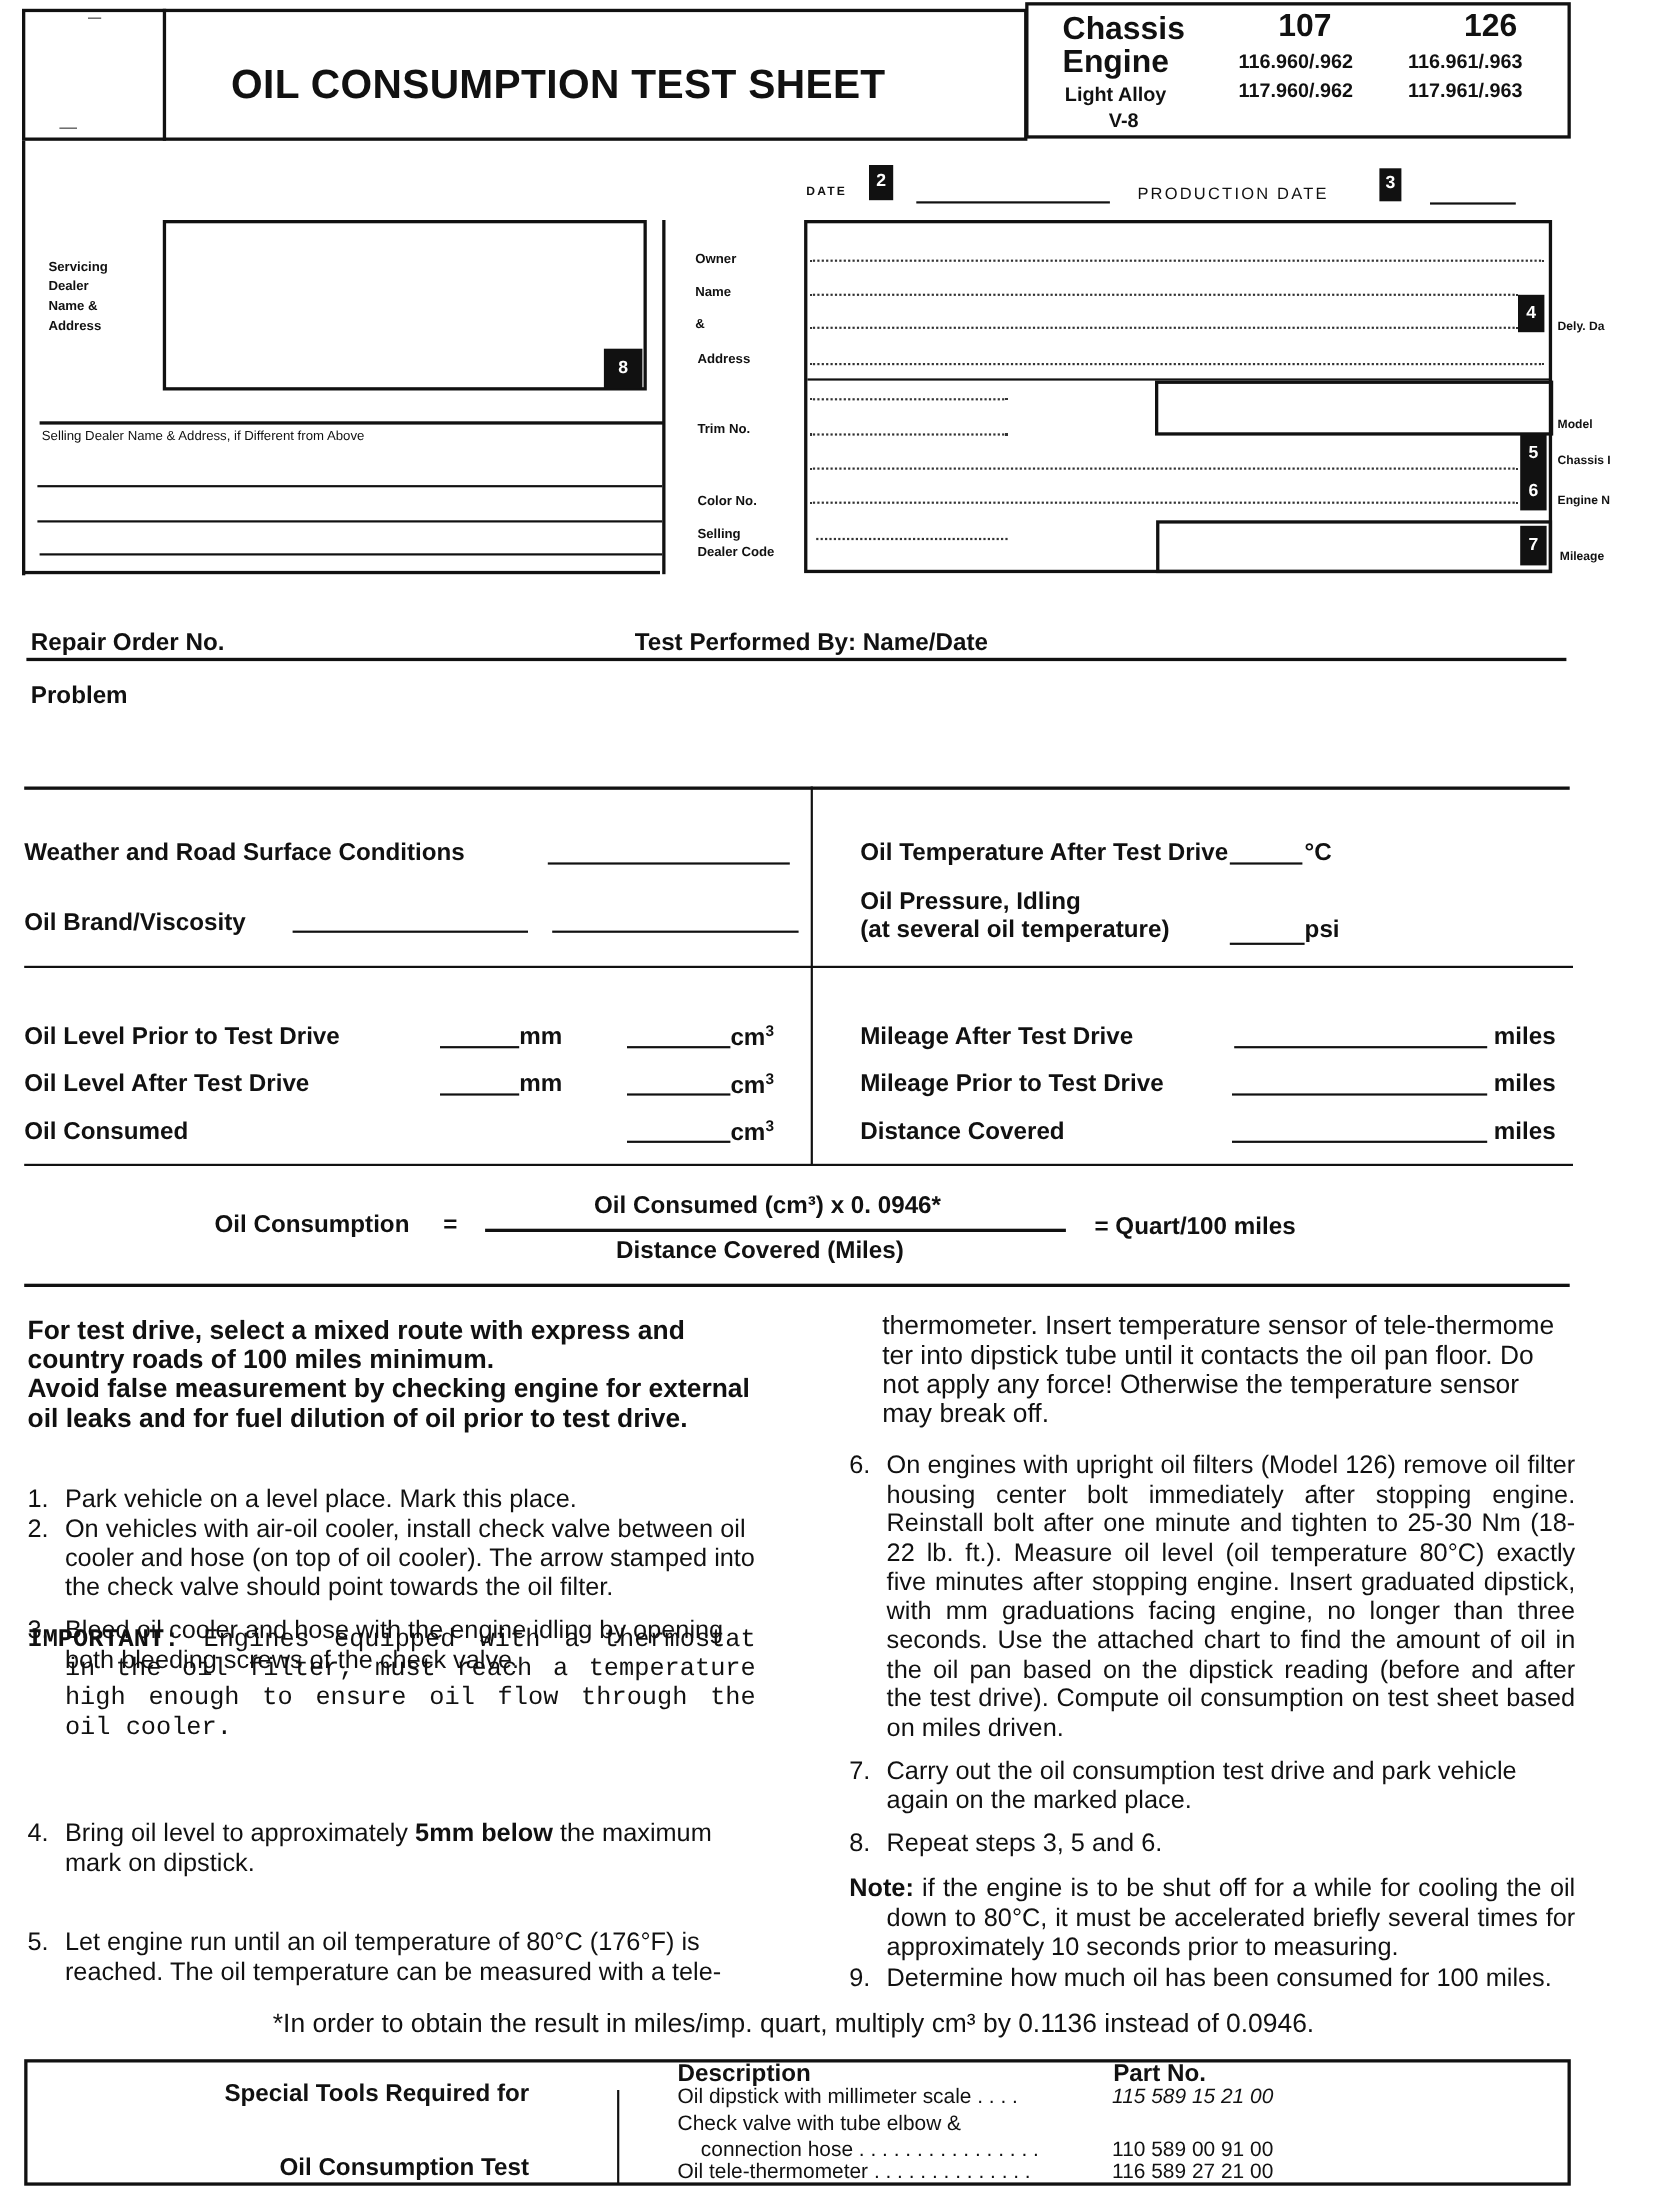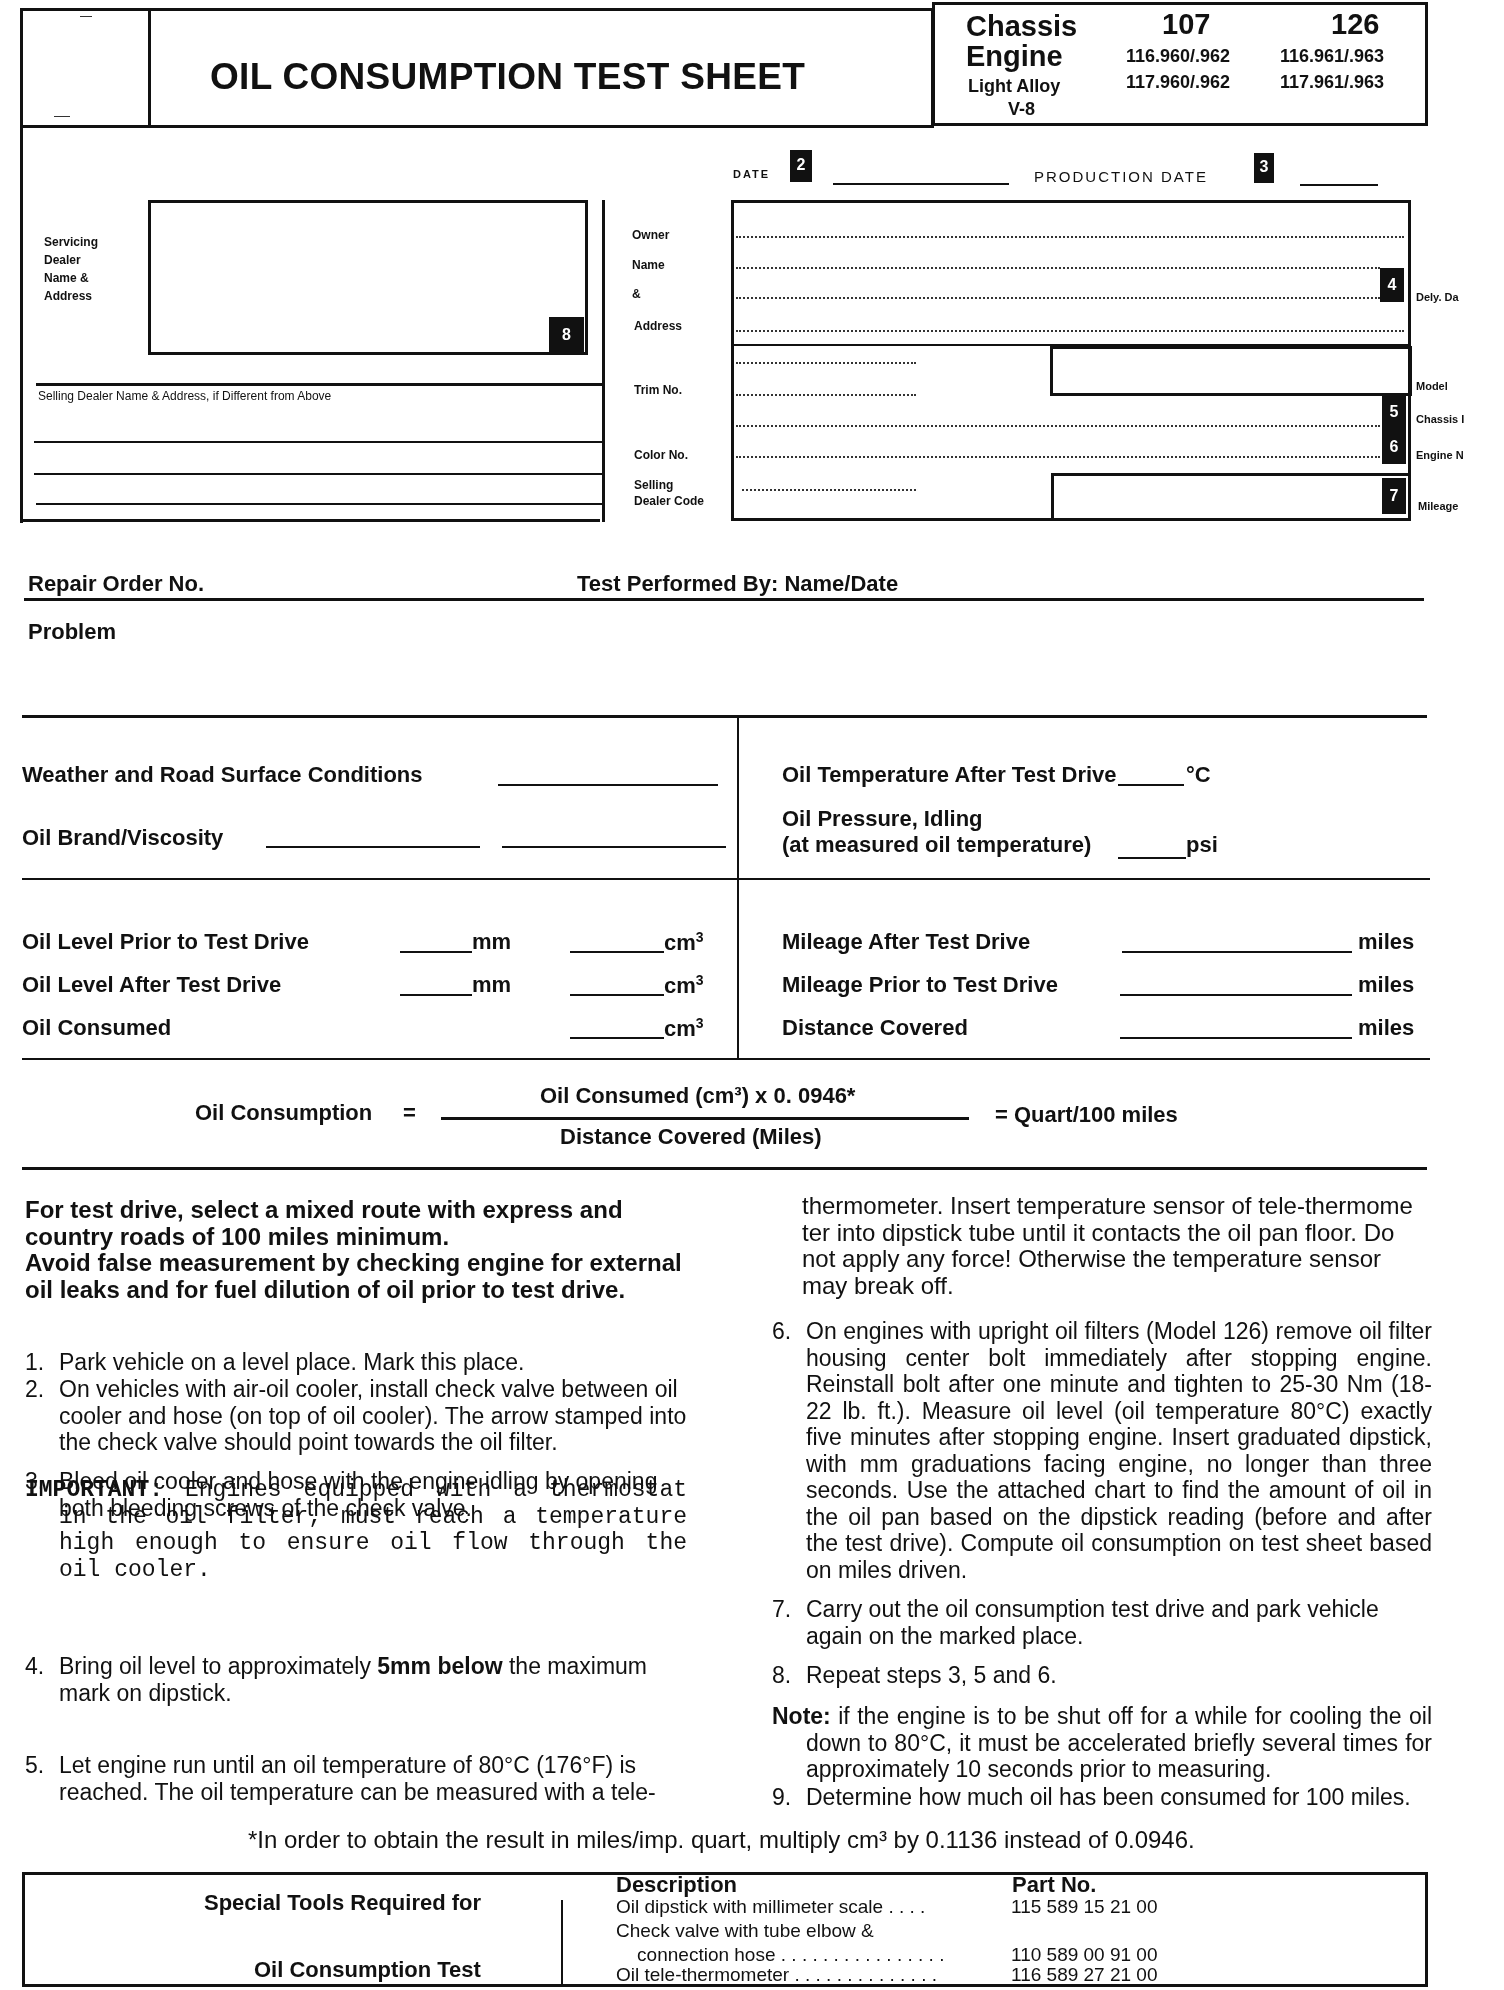--- a/index.html
+++ b/index.html
@@ -131,21 +131,21 @@
 <div class="blank" style="left:498px;top:784px;width:220px;"></div>
 <div class="abs row-lbl" style="left:22px;top:825px;">Oil Brand/Viscosity</div>
 <div class="blank" style="left:266px;top:846px;width:214px;"></div>
 <div class="blank" style="left:502px;top:846px;width:224px;"></div>
 <div class="hline" style="left:22px;top:878px;width:1408px;"></div>
 
 <div class="abs row-lbl" style="left:782px;top:762px;text-align:center;">Oil Temperature After Test Drive</div>
 <div class="blank" style="left:1118px;top:784px;width:66px;"></div>
 <div class="abs unit" style="left:1186px;top:762px;">°C</div>
 <div class="abs row-lbl" style="left:782px;top:806px;">Oil Pressure, Idling</div>
-<div class="abs row-lbl" style="left:782px;top:832px;">(at measured oil temperature)</div>
+<div class="abs row-lbl" style="left:782px;top:832px;">(at several oil temperature)</div>
 <div class="blank" style="left:1118px;top:857px;width:68px;"></div>
 <div class="abs unit" style="left:1186px;top:832px;">psi</div>
 
 <div class="abs row-lbl" style="left:22px;top:929px;">Oil Level Prior to Test Drive</div>
 <div class="blank" style="left:400px;top:951px;width:72px;"></div>
 <div class="abs unit" style="left:472px;top:929px;">mm</div>
 <div class="blank" style="left:570px;top:951px;width:94px;"></div>
 <div class="abs unit" style="left:664px;top:929px;"><span>cm</span><sup>3</sup></div>
 
 <div class="abs row-lbl" style="left:22px;top:972px;">Oil Level After Test Drive</div>
@@ -198,18 +198,18 @@
 <div class="abs instr" style="left:248px;top:1827px;">*In order to obtain the result in miles/imp. quart, multiply cm³ by 0.1136 instead of 0.0946.</div>
 
 <div class="box" style="left:22px;top:1872px;width:1406px;height:115px;"></div>
 <div class="vline" style="left:561px;top:1900px;height:85px;"></div>
 <div class="abs tools-lbl" style="left:204px;top:1890px;">Special Tools Required for</div>
 <div class="abs tools-lbl" style="left:254px;top:1957px;">Oil Consumption Test</div>
 <div class="abs tools-lbl" style="left:616px;top:1872px;">Description</div>
 <div class="abs tools-lbl" style="left:1012px;top:1872px;">Part No.</div>
 
 <div class="abs tools-txt" style="left:616px;top:1896px;">Oil dipstick with millimeter scale . . . .</div>
-<div class="abs tools-txt" style="left:1011px;top:1896px;">115 589 15 21 00</div>
+<div class="abs tools-txt" style="left:1011px;top:1896px;font-style:italic;">115 589 15 21 00</div>
 <div class="abs tools-txt" style="left:616px;top:1920px;">Check valve with tube elbow &amp;</div>
 <div class="abs tools-txt" style="left:616px;top:1944px;white-space:pre;">    connection hose . . . . . . . . . . . . . . . .</div>
 <div class="abs tools-txt" style="left:1011px;top:1944px;">110 589 00 91 00</div>
 <div class="abs tools-txt" style="left:616px;top:1964px;">Oil tele-thermometer . . . . . . . . . . . . . .</div>
 <div class="abs tools-txt" style="left:1011px;top:1964px;">116 589 27 21 00</div>
 
 </body></html>

